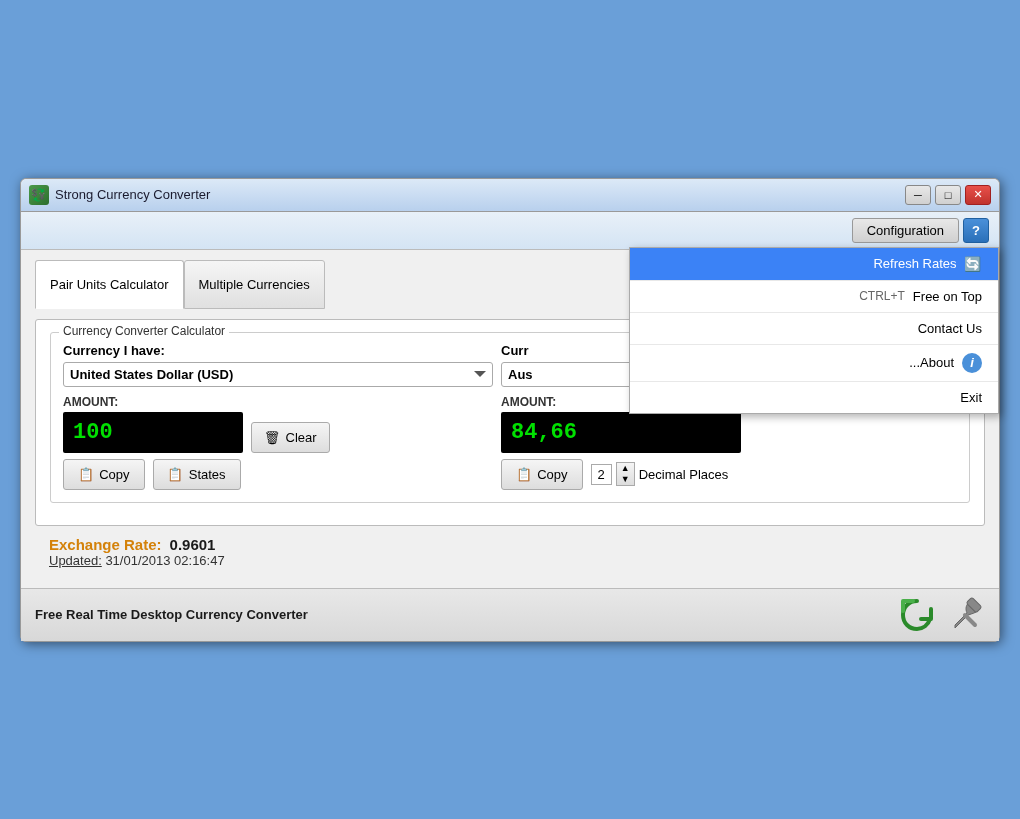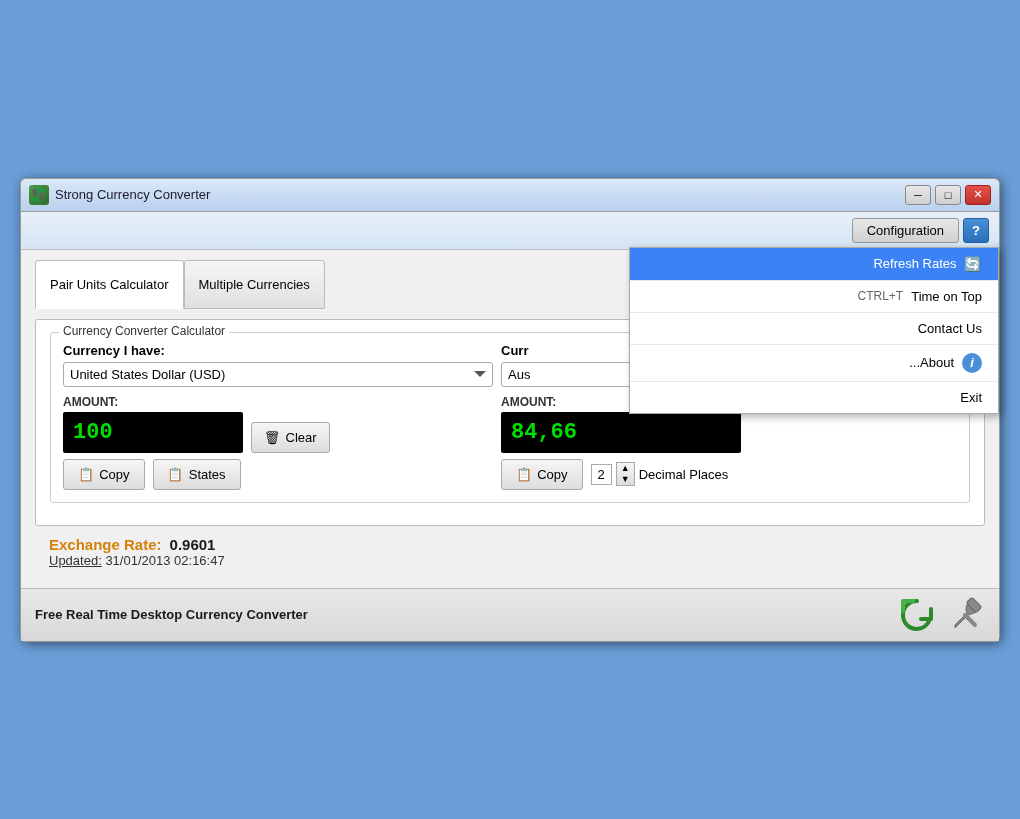--- a/index.html
+++ b/index.html
@@ -233,20 +233,21 @@
       background: white;
       border-radius: 3px;
       padding: 4px 6px;
       margin-bottom: 8px;
       cursor: pointer;
     }
 
     .currency-select-text {
       flex: 1;
       font-size: 13px;
+      font-weight: bold;
     }
 
     .dropdown-arrow {
       border-left: 6px solid transparent;
       border-right: 6px solid transparent;
       border-top: 6px solid #555;
     }
 
     .amount-label {
       font-size: 12px;
@@ -429,21 +430,21 @@
     <button class="config-btn">Configuration</button>
     <button class="help-btn">?</button>
 
     <div class="dropdown-menu">
       <div class="menu-item highlighted">
         <span>Refresh Rates</span>
         <span class="menu-item-icon">🔄</span>
       </div>
       <div class="menu-item">
         <span class="menu-shortcut">CTRL+T</span>
-        <span>Time on Top</span>
+        <span>Free on Top</span>
       </div>
       <div class="menu-item">
         <span>Contact Us</span>
       </div>
       <div class="menu-item">
         <span>...About</span>
         <span class="info-icon">i</span>
       </div>
       <div class="menu-item">
         <span>Exit</span>

